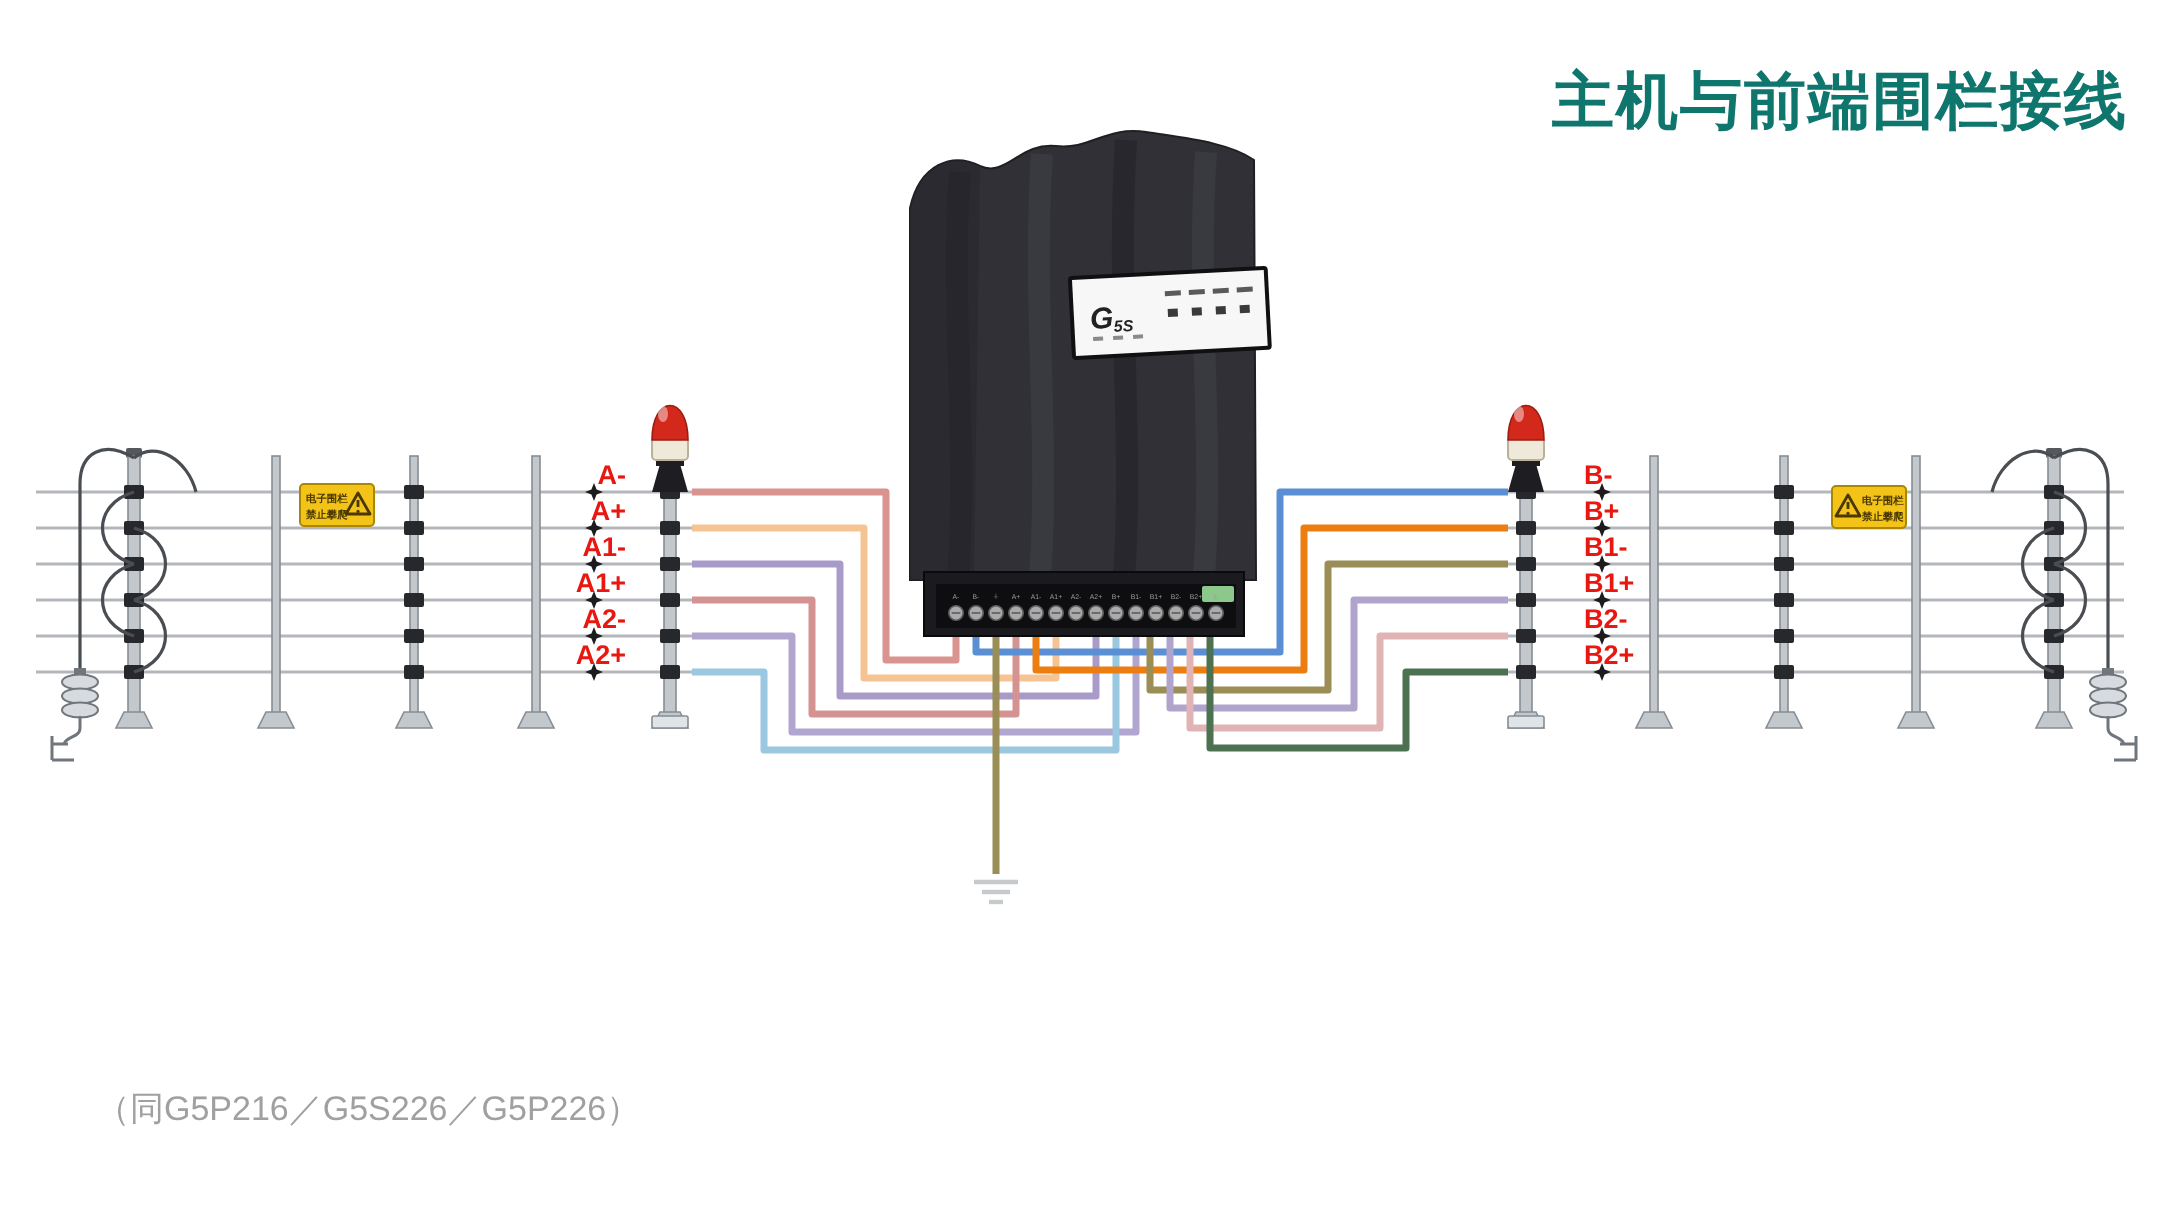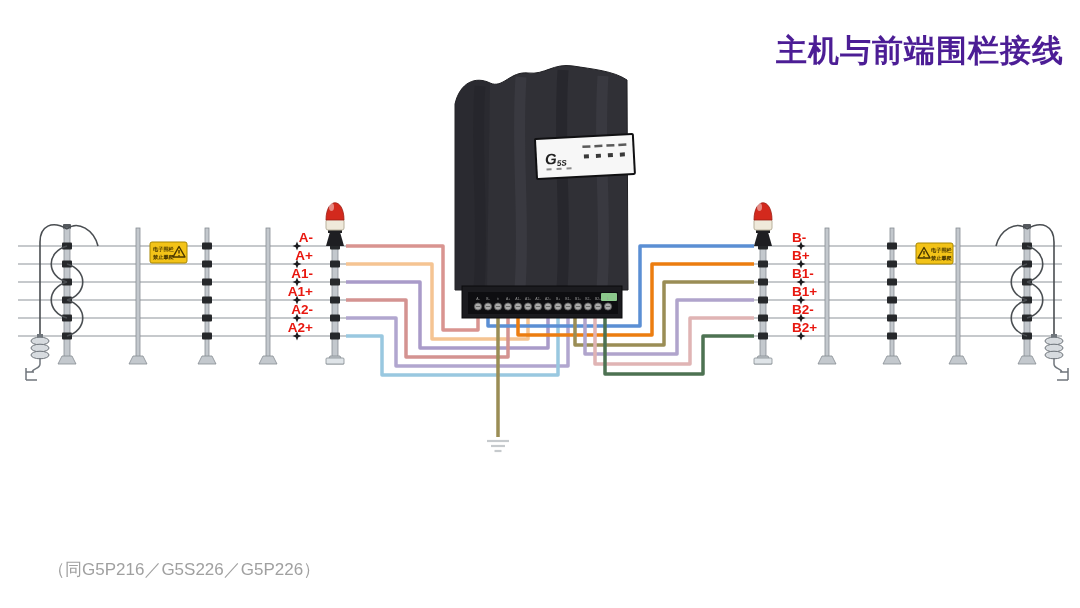--- a/index.html
+++ b/index.html
@@ -1,21 +1,21 @@
 <!DOCTYPE html>
 <html><head>
 <meta charset="utf-8">
 <style>
   html,body{margin:0;padding:0;background:#ffffff;}
   .stage{position:relative;width:1080px;height:608px;background:#ffffff;overflow:hidden;
          font-family:"Liberation Sans", sans-serif;}
   .title{position:absolute;top:30px;right:16px;font-size:31px;font-weight:bold;
-         letter-spacing:1px;color:#4c1d95;}
+         letter-spacing:1px;color:#0f766e;}
   .caption1{position:absolute;left:38px;top:512px;font-size:18px;font-weight:bold;color:#2b9fd9;}
-  .caption2{position:absolute;left:48px;top:558px;font-size:17px;color:#a0a0a0;}
+  .caption2{position:absolute;left:48px;top:543px;font-size:17px;color:#a0a0a0;}
   svg{position:absolute;left:0;top:0;}
   svg text{font-family:"Liberation Sans", sans-serif;}
 </style>
 </head>
 <body>
 
 <div class="stage">
   <div class="title">主机与前端围栏接线</div>
   <svg id="diagram" width="1080" height="608" viewBox="0 0 1080 608">
       <g>

